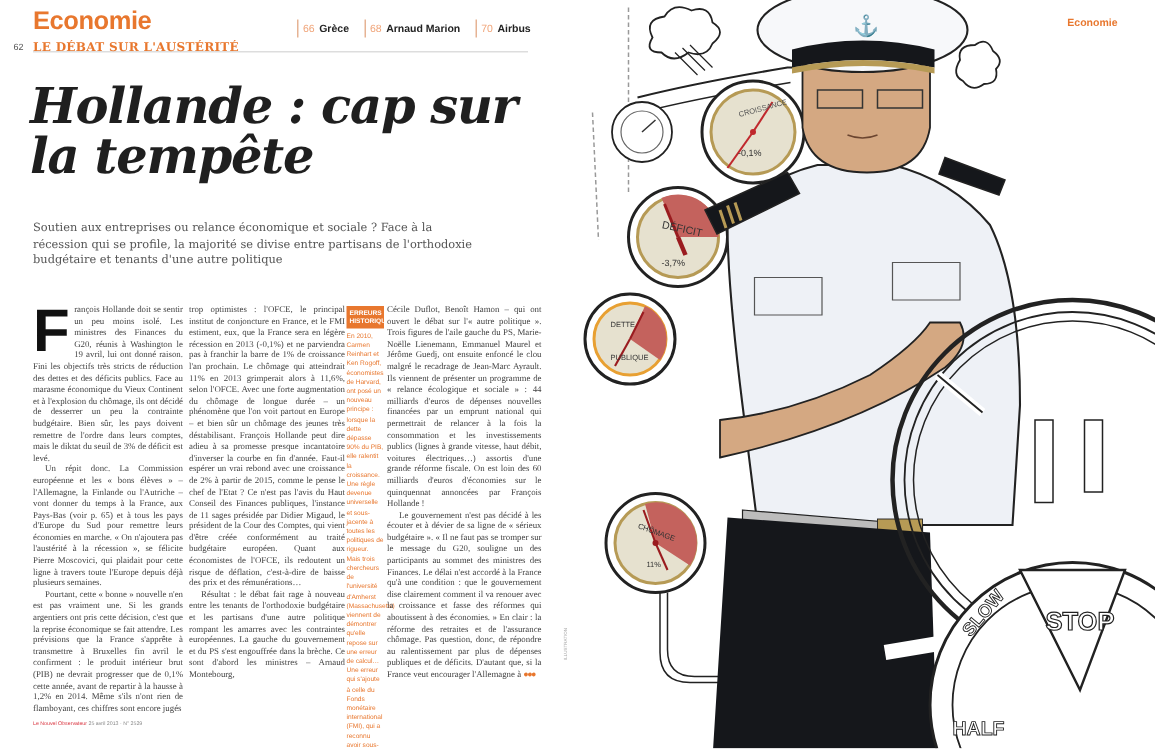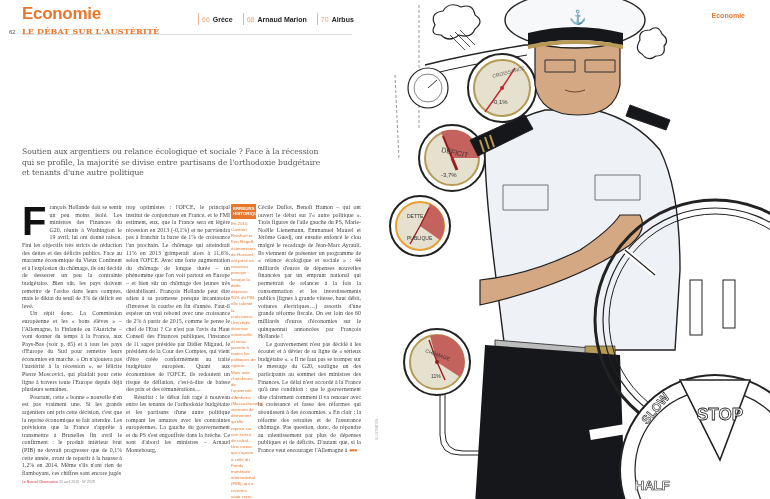--- a/index.html
+++ b/index.html
@@ -49,21 +49,22 @@
       <span class="num">68</span>
       <span class="lbl">Arnaud Marion</span>
     </div>
     <div class="crossref">
       <span class="num">70</span>
       <span class="lbl">Airbus</span>
     </div>
   </div>
   <div class="rule"></div>
   <div class="kicker">LE DÉBAT SUR L'AUSTÉRITÉ</div>
-  <div class="standfirst">Soutien aux argentiers ou relance écologique et sociale ? Face à la récession qui se profile, la majorité se divise entre partisans de l'orthodoxie budgétaire et tenants d'une autre politique</div>
+  <h1 class="headline" style="margin:0;">Hollande : cap sur la tempête</h1>
+  <div class="standfirst">Soutien aux entreprises ou relance économique et sociale ? Face à la récession qui se profile, la majorité se divise entre partisans de l'orthodoxie budgétaire et tenants d'une autre politique</div>
 
   <div class="col col1">
     <span class="dropcap">F</span>
     <p class="first">rançois Hollande doit se sentir un peu moins isolé. Les ministres des Finances du G20, réunis à Washington le 19 avril, lui ont donné raison. Fini les objectifs très stricts de réduction des dettes et des déficits publics. Face au marasme économique du Vieux Continent et à l'explosion du chômage, ils ont décidé de desserrer un peu la contrainte budgétaire. Bien sûr, les pays doivent remettre de l'ordre dans leurs comptes, mais le diktat du seuil de 3% de déficit est levé.</p>
     <p>Un répit donc. La Commission européenne et les « bons élèves » – l'Allemagne, la Finlande ou l'Autriche – vont donner du temps à la France, aux Pays-Bas (voir p. 65) et à tous les pays d'Europe du Sud pour remettre leurs économies en marche. « On n'ajoutera pas l'austérité à la récession », se félicite Pierre Moscovici, qui plaidait pour cette ligne à travers toute l'Europe depuis déjà plusieurs semaines.</p>
     <p>Pourtant, cette « bonne » nouvelle n'en est pas vraiment une. Si les grands argentiers ont pris cette décision, c'est que la reprise économique se fait attendre. Les prévisions que la France s'apprête à transmettre à Bruxelles fin avril le confirment : le produit intérieur brut (PIB) ne devrait progresser que de 0,1% cette année, avant de repartir à la hausse à 1,2% en 2014. Même s'ils n'ont rien de flamboyant, ces chiffres sont encore jugés</p>
   </div>
 
   <div class="col col2">
     <p class="first">trop optimistes : l'OFCE, le principal institut de conjoncture en France, et le FMI estiment, eux, que la France sera en légère récession en 2013 (-0,1%) et ne parviendra pas à franchir la barre de 1% de croissance l'an prochain. Le chômage qui atteindrait 11% en 2013 grimperait alors à 11,6%, selon l'OFCE. Avec une forte augmentation du chômage de longue durée – un phénomène que l'on voit partout en Europe – et bien sûr un chômage des jeunes très déstabilisant. François Hollande peut dire adieu à sa promesse presque incantatoire d'inverser la courbe en fin d'année. Faut-il espérer un vrai rebond avec une croissance de 2% à partir de 2015, comme le pense le chef de l'Etat ? Ce n'est pas l'avis du Haut Conseil des Finances publiques, l'instance de 11 sages présidée par Didier Migaud, le président de la Cour des Comptes, qui vient d'être créée conformément au traité budgétaire européen. Quant aux économistes de l'OFCE, ils redoutent un risque de déflation, c'est-à-dire de baisse des prix et des rémunérations…</p>

